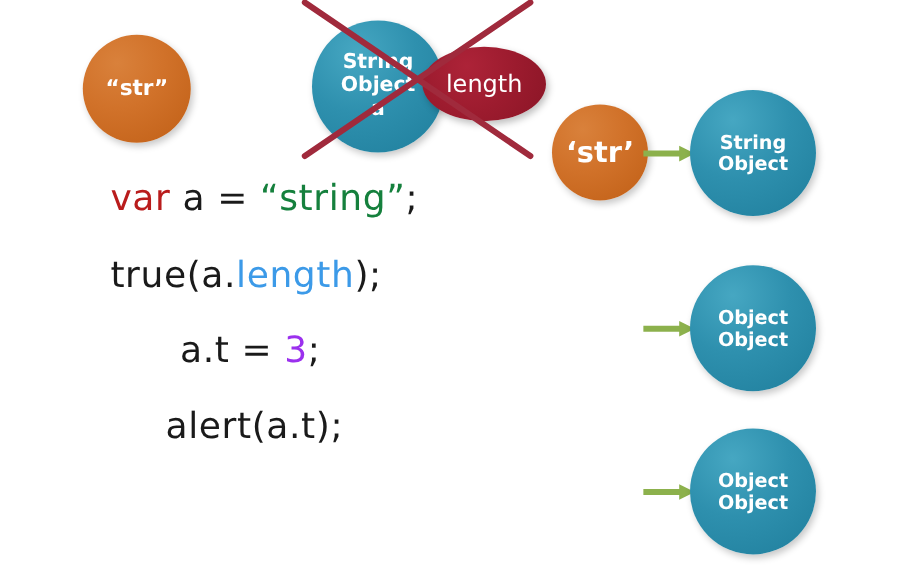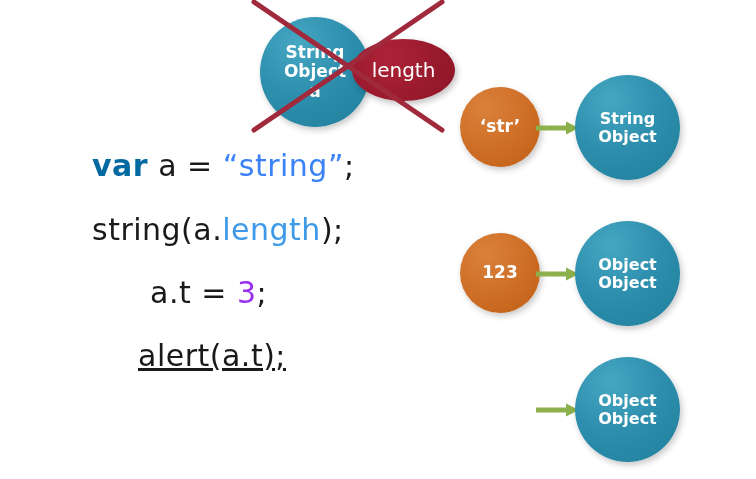--- a/index.html
+++ b/index.html
@@ -94,34 +94,34 @@
   }
   .code-line {
     position: absolute;
     white-space: nowrap;
     font-size: 30px;
     letter-spacing: 0.5px;
   }
   #code-line-1 { left: 92px;  top: 8px; }
   #code-line-2 { left: 92px;  top: 72px; }
   #code-line-3 { left: 150px; top: 135px; }
-  #code-line-4 { left: 138px; top: 198px; text-decoration: underline; }
-
-  .kw-var     { color: #0369a1; font-weight: bold; }
-  .str-lit    { color: #3b82f6; }
+  #code-line-4 { left: 138px; top: 198px; }
+
+  .kw-var     { color: #b91c1c; }
+  .str-lit    { color: #15803d; }
   .prop-blue  { color: #3c9ae8; }
   .num-purple { color: #9b30ee; }
   .plain      { color: #1a1a1a; }
 
   
   .map-row { position: absolute; }
   .prim-circle {
     width: 80px; height: 80px;
     left: 0; top: 12px;
-    font-size: 17px;
+    font-size: 24px;
   }
   .obj-circle {
     width: 105px; height: 105px;
     left: 115px; top: 0px;
     font-size: 16px;
   }
   .arrow {
     position: absolute;
     left: 76px;
     top: 45px;
@@ -130,20 +130,23 @@
   }
   #map-row-string  { left: 460px; top: 75px;  width: 230px; height: 110px; }
   #map-row-number  { left: 460px; top: 221px; width: 230px; height: 110px; }
   #map-row-boolean { left: 460px; top: 357px; width: 230px; height: 110px; }
 </style>
 </head>
 <body>
 
 <div id="slide">
 
+  <div class="circle orange" id="str-circle">
+    <span>“str”</span>
+  </div>
 
   <div id="crossed-group">
 
     <div class="circle teal" id="string-object-a-circle">
       <span>
         <span>String</span><br>
         <span>Object</span><br>
         <span>a</span>
       </span>
     </div>
@@ -158,21 +161,21 @@
     </svg>
   </div>
 
   <div id="code-block">
 
     <div class="code-line" id="code-line-1">
       <span class="kw-var">var</span><span class="plain"> a = </span><span class="str-lit">“string”</span><span class="plain">;</span>
     </div>
 
     <div class="code-line" id="code-line-2">
-      <span class="plain">string(a.</span><span class="prop-blue">length</span><span class="plain">);</span>
+      <span class="plain">true(a.</span><span class="prop-blue">length</span><span class="plain">);</span>
     </div>
 
     <div class="code-line" id="code-line-3">
       <span class="plain">a.t = </span><span class="num-purple">3</span><span class="plain">;</span>
     </div>
 
     <div class="code-line" id="code-line-4">
       <span class="plain">alert(a.t);</span>
     </div>
   </div>
@@ -187,23 +190,20 @@
     </svg>
     <div class="circle teal obj-circle">
       <span>
         <span>String</span><br>
         <span>Object</span>
       </span>
     </div>
   </div>
 
   <div class="map-row" id="map-row-number">
-    <div class="circle orange prim-circle">
-      <span>123</span>
-    </div>
     <svg class="arrow" viewBox="0 0 44 16">
       <line x1="0" y1="8" x2="32" y2="8" stroke="#8cb14c" stroke-width="5"></line>
       <polygon points="30,1.5 43,8 30,14.5" fill="#8cb14c"></polygon>
     </svg>
     <div class="circle teal obj-circle">
       <span>
         <span>Object</span><br>
         <span>Object</span>
       </span>
     </div>

